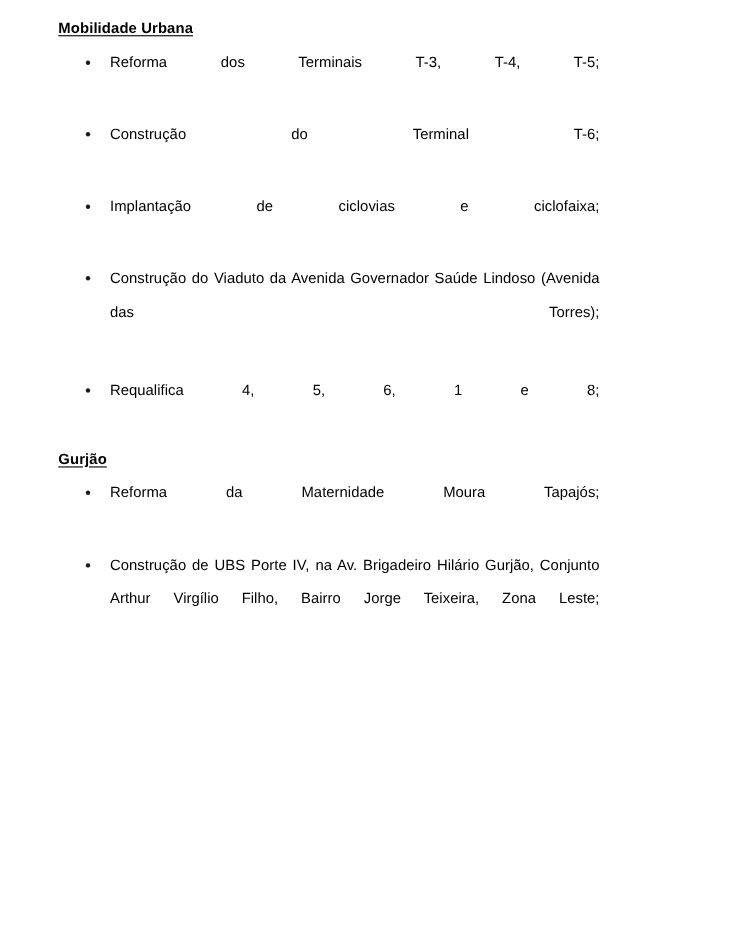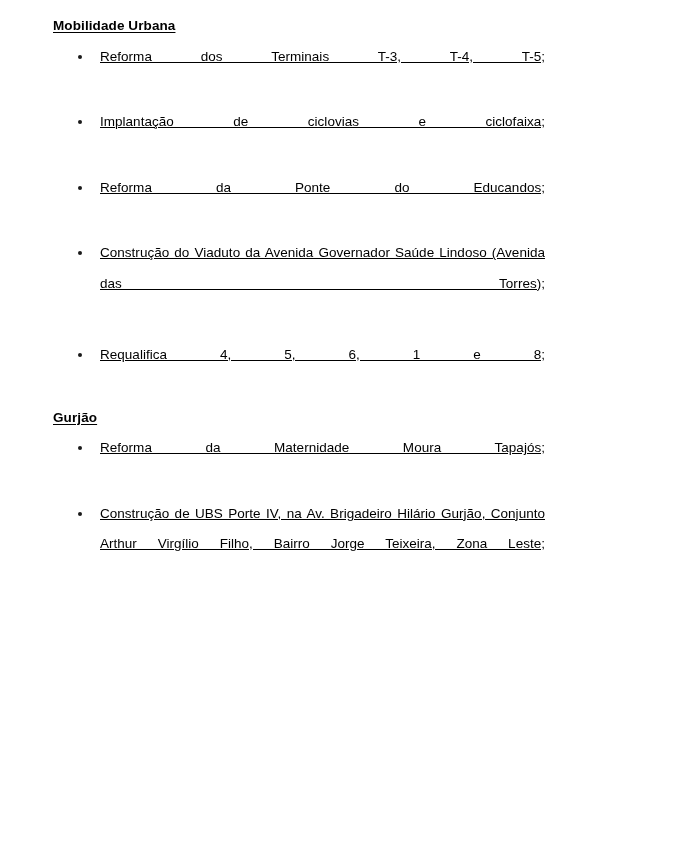--- a/index.html
+++ b/index.html
@@ -39,21 +39,20 @@
     line-height: 1.0;
     margin: 0 0 9px 0;
     padding: 0;
     letter-spacing: 0.1px;
     display: block;
   }
   .bullet-list {
     list-style: none;
     margin: 0;
     padding: 0;
-    text-decoration: underline;
   }
   .bullet-item {
     position: relative;
     display: block;
     margin: 0 0 0 0;
     padding: 0 0 0 47px;
     font-size: 13.5px;
     line-height: 30.5px;
     text-align: justify;
     text-justify: inter-word;
@@ -102,25 +101,25 @@
 
     <div class="section">
       <div class="section-heading">Mobilidade Urbana</div>
       <div class="bullet-list">
         <div class="bullet-item">
           <span class="marker"></span>
           <span class="item-text">Reforma dos Terminais T-3, T-4, T-5;</span>
         </div>
         <div class="bullet-item">
           <span class="marker"></span>
-          <span class="item-text">Implantação de ciclovias e ciclofaixa;</span>
+          <span class="item-text">Construção do Terminal T-6;</span>
         </div>
         <div class="bullet-item">
           <span class="marker"></span>
-          <span class="item-text">Reforma da Ponte do Educandos;</span>
+          <span class="item-text">Implantação de ciclovias e ciclofaixa;</span>
         </div>
         <div class="bullet-item">
           <span class="marker"></span>
           <span class="item-text">Construção do Viaduto da Avenida Governador Saúde Lindoso (Avenida das Torres);</span>
         </div>
       </div>
     </div>
 
     <div class="section-gap"></div>
 

